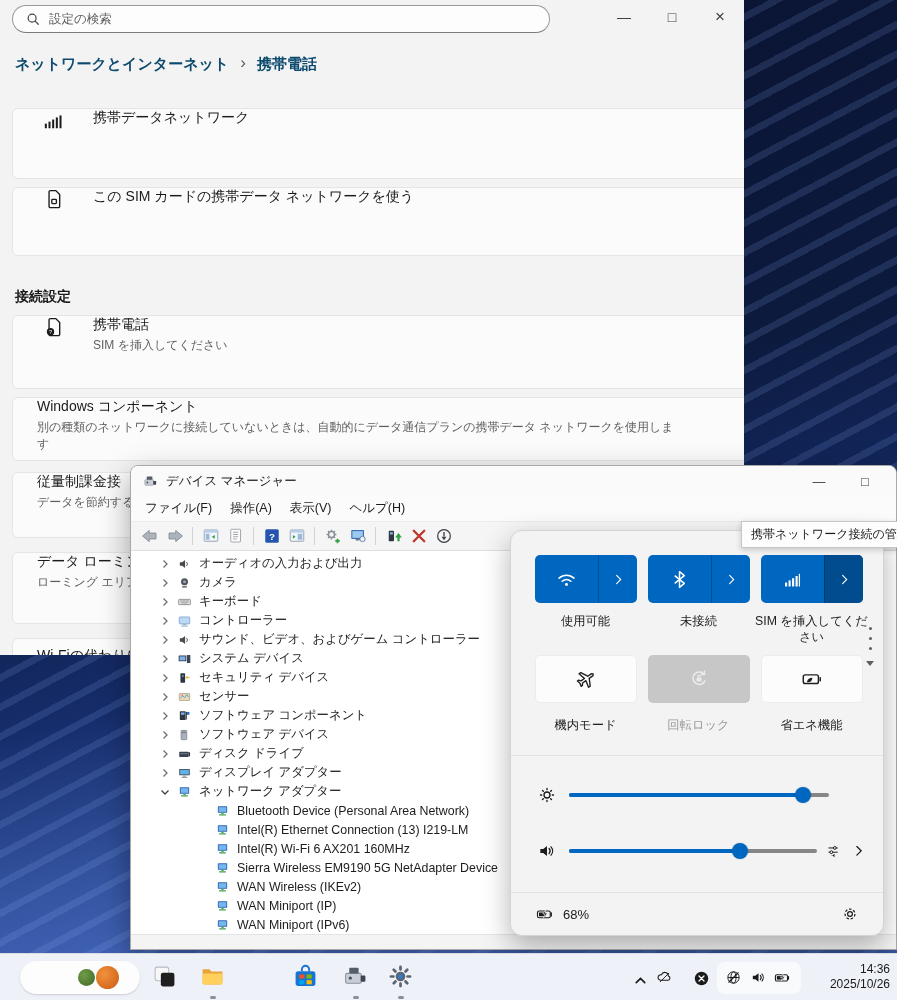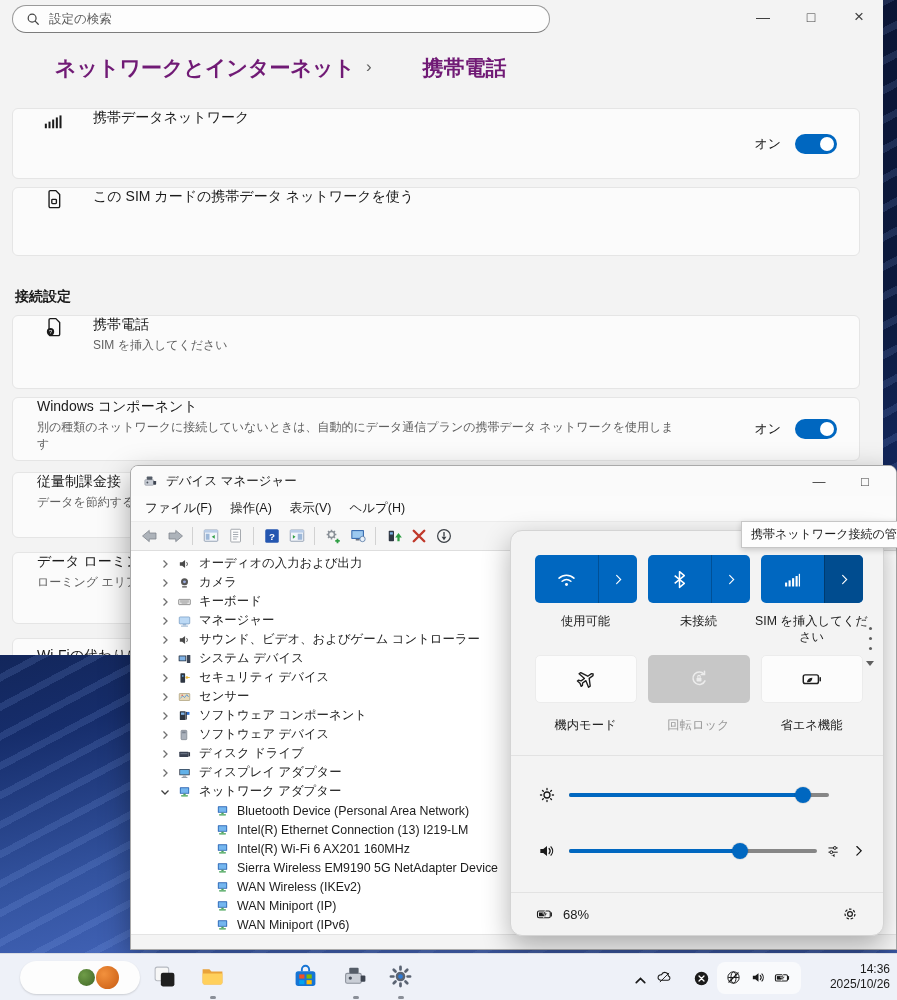--- a/index.html
+++ b/index.html
@@ -5,28 +5,28 @@
   html,body{margin:0;padding:0;background:#222;}
   .screen{position:relative;width:897px;height:1000px;overflow:hidden;
     font-family:"Liberation Sans","DejaVu Sans",sans-serif;color:#1b1b1b;-webkit-font-smoothing:antialiased;}
   svg{display:block}
   
   .wallpaper{position:absolute;inset:0;z-index:0;
     background:
       repeating-linear-gradient(-28deg, rgba(150,185,255,.14) 0 7px, rgba(0,0,0,0) 7px 26px),
       linear-gradient(168deg,#0a1230 0%,#0c1a3e 42%,#162d6b 62%,#33539f 75%,#4a6cc4 88%,#3a5cb0 100%);}
   
-  .settings-win{position:absolute;left:0;top:0;width:883px;height:655px;background:#f3f3f3;z-index:1;overflow:hidden;}
+  .settings-win{position:absolute;left:0;top:0;width:744px;height:655px;background:#f3f3f3;z-index:1;overflow:hidden;}
   .search-pill{position:absolute;left:12px;top:5px;width:538px;height:28px;border-radius:15px;
     background:#fdfdfd;border:1px solid #9a9a9a;border-bottom-color:#7c7c7c;display:flex;align-items:center;gap:9px;padding:0 0 0 13px;box-sizing:border-box;}
   .search-pill .ph{font-size:12.5px;color:#5c5c5c;}
   .cap-btns{position:absolute;top:0;right:0;display:flex;z-index:2;}
   .cap-b{width:48px;height:34px;display:flex;align-items:center;justify-content:center;font-size:14px;color:#404040;}
   .crumb{position:absolute;left:15px;top:54px;display:flex;align-items:center;gap:11px;}
-  .crumb .part{font-size:21px;font-weight:700;color:#701a75;margin-left:40px;}
+  .crumb .part{font-size:15px;font-weight:700;color:#0c4a6e;}
   .crumb .sep{font-size:17px;color:#5f5f5f;transform:translateY(-1px);}
   .card{position:absolute;left:12px;width:848px;background:#fbfbfb;border:1px solid #e5e5e5;border-radius:6px;
     box-sizing:border-box;display:flex;padding:0 22px 0 30px;overflow:hidden;}
   .card .ic{width:22px;height:22px;flex:0 0 22px;margin-right:28px;}
   .card .tx{display:flex;flex-direction:column;gap:3px;min-width:0;}
   .card .t1{font-size:14px;color:#1b1b1b;}
   .card .t2{font-size:12px;color:#5f5f5f;}
   .card .right{margin-left:auto;display:flex;align-items:center;gap:14px;}
   .onlbl{font-size:13px;color:#1b1b1b;}
   .toggle{width:42px;height:20px;border-radius:11px;background:#0067c0;position:relative;}
@@ -379,21 +379,21 @@
               <path d="M4.5 2.5L8 6l-3.5 3.5"></path>
             </svg>
           </span>
           <span class="nic">
             <svg viewBox="0 0 24 24">
               <rect x="3" y="5" width="18" height="12" rx="1.5" fill="#bcd9f5" stroke="#5b86b5"></rect>
               <rect x="9" y="17.5" width="6" height="2" fill="#8aa9c9"></rect>
               <rect x="6" y="20" width="12" height="1.5" fill="#8aa9c9"></rect>
             </svg>
           </span>
-          <span>マネージャー</span>
+          <span>コントローラー</span>
         </div>
         <div class="trow" style="padding-left: 28px;">
           <span class="chev">
             <svg viewBox="0 0 12 12" fill="none" stroke="#707070" stroke-width="1.3">
               <path d="M4.5 2.5L8 6l-3.5 3.5"></path>
             </svg>
           </span>
           <span class="nic">
             <svg viewBox="0 0 24 24">
               <path d="M4 9v6h4l5 4V5L8 9z" fill="#4a4a4a"></path>

